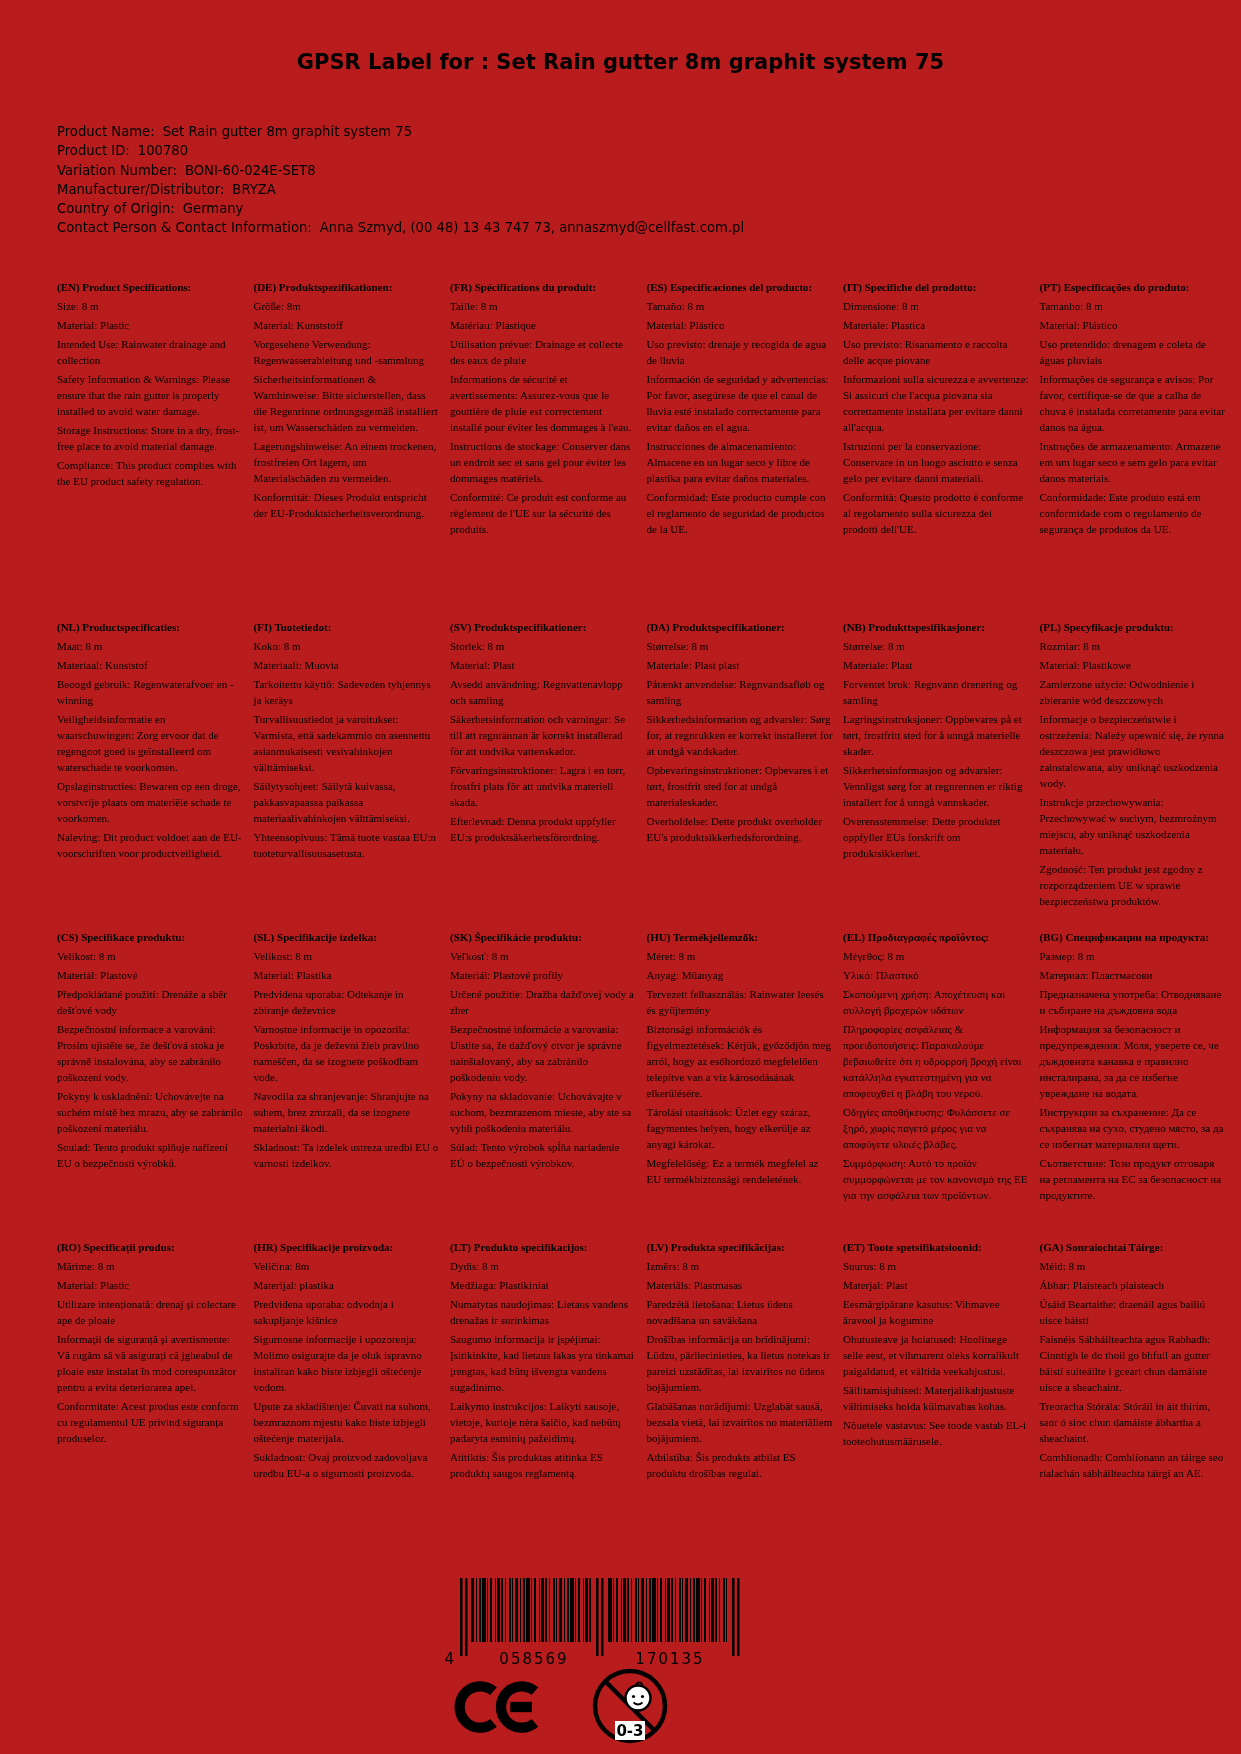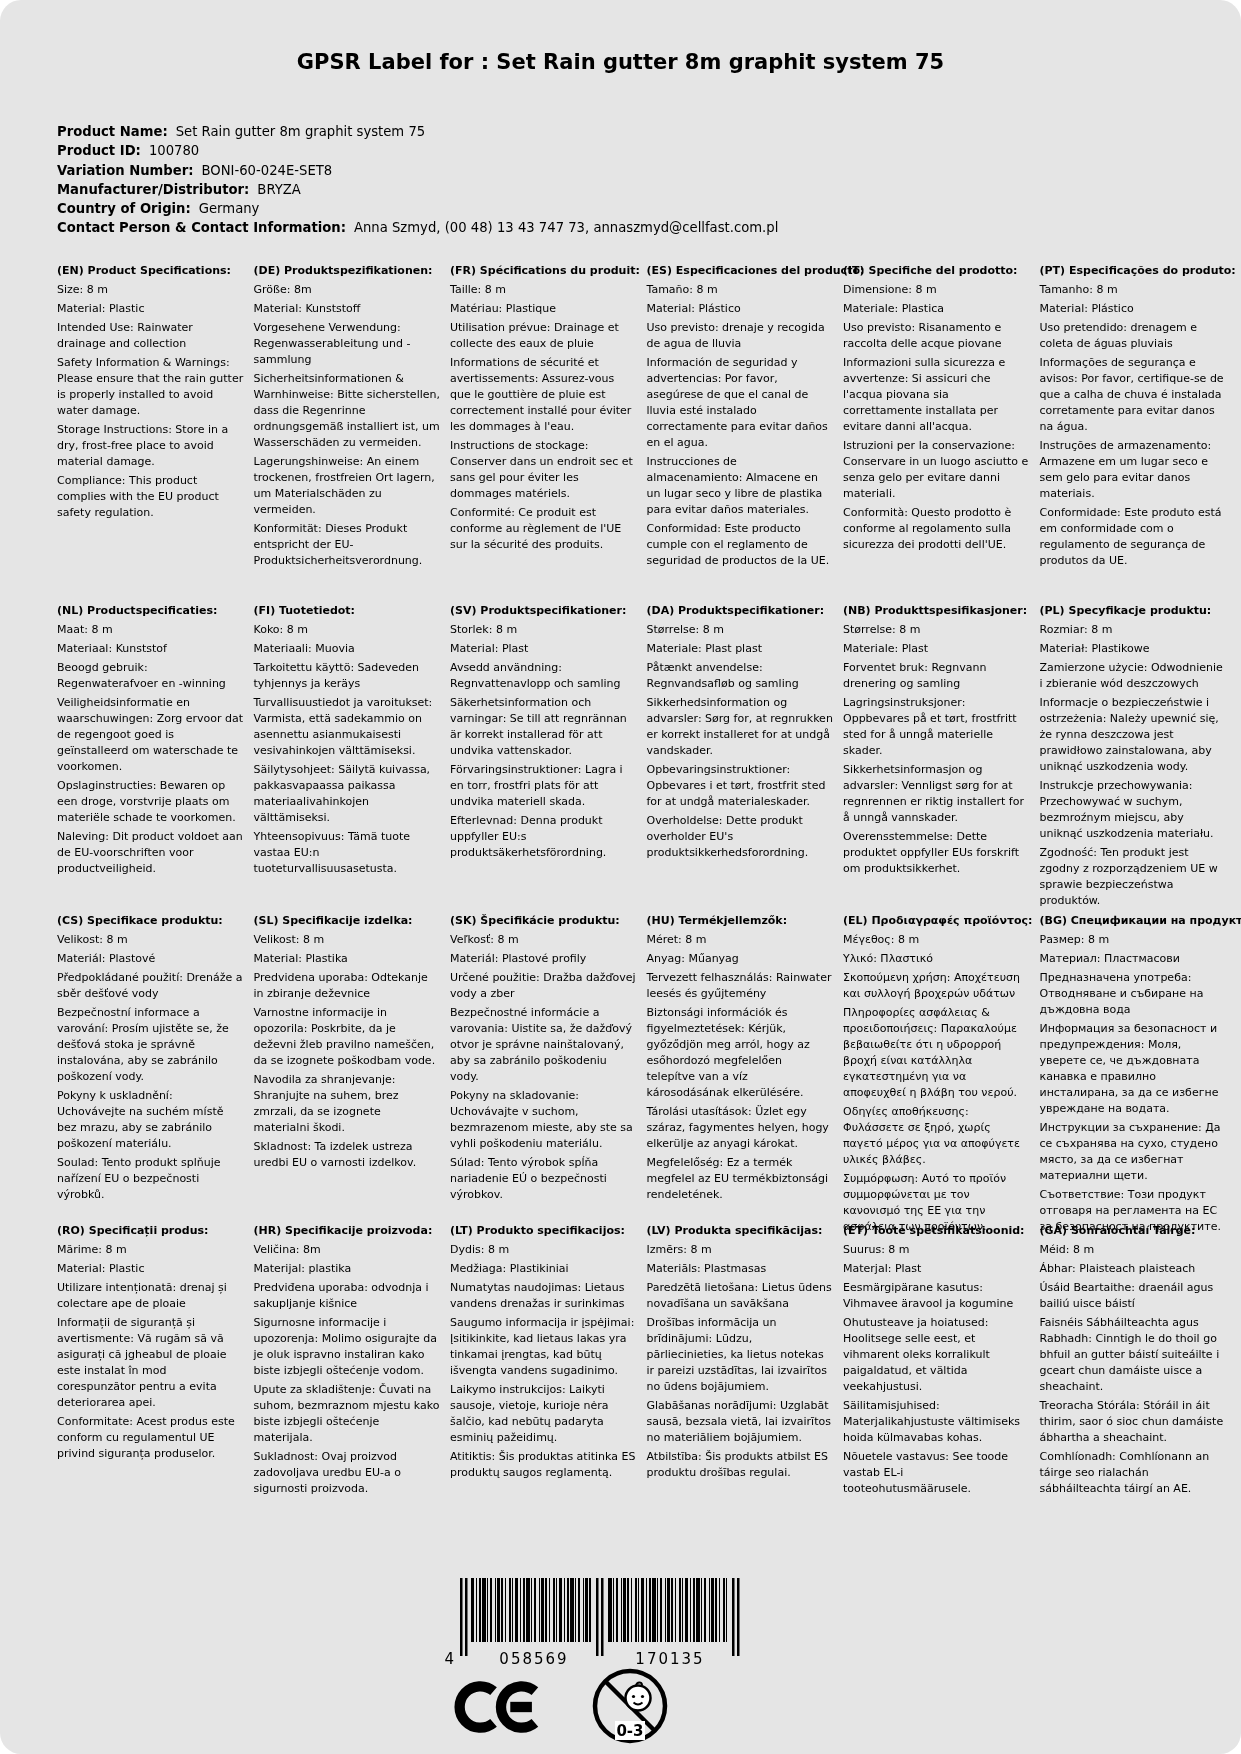--- a/index.html
+++ b/index.html
@@ -1,23 +1,23 @@
 <!DOCTYPE html>
 <html><head>
 <meta charset="utf-8">
 <style>
   html,body{margin:0;padding:0;background:#fff;}
   body{width:1241px;height:1754px;position:relative;font-family:"DejaVu Sans",sans-serif;color:#000;}
-  .page{position:absolute;inset:0;background:#e5e5e5;border-radius:21px;}
+  .page{position:absolute;inset:0;background:#b91c1c;}
   .title{position:absolute;top:50px;left:0;width:100%;text-align:center;font-size:21px;font-weight:bold;margin:0;}
   .product-info{position:absolute;left:57px;top:122px;font-size:13.2px;line-height:19.3px;}
   .pi-row{white-space:nowrap;}
-  .pi-label{font-weight:bold;margin-right:8px;}
-  .lang-grid{position:absolute;left:57px;top:254px;width:1180px;display:grid;
-             grid-template-columns:repeat(6,196.5px);grid-template-rows:340px 310px 310px auto;}
+  .pi-label{font-weight:normal;margin-right:8px;}
+  .lang-grid{position:absolute;left:57px;top:270px;width:1180px;display:grid;
+             grid-template-columns:repeat(6,196.5px);grid-template-rows:340px 310px 310px auto;font-family:Liberation Serif, serif;}
   .lang-block{padding:9px 10px 0 0;font-size:11px;line-height:16px;}
   .lang-heading{font-weight:bold;white-space:nowrap;margin:0 0 1px 0;}
   .lang-line{margin:3px 0 0 0;overflow-wrap:break-word;}
   .barcode-area{position:absolute;left:0;top:0;}
   #barcode-svg{position:absolute;left:460px;top:1578px;}
   .bc-num{position:absolute;top:1650px;font-size:15px;letter-spacing:2px;text-align:center;}
   .bc-lead{left:432px;width:22px;text-align:right;letter-spacing:0;}
   .bc-left{left:472px;width:124px;}
   .bc-right{left:608px;width:124px;}
   .ce-wrap{position:absolute;left:452px;top:1678px;width:94px;height:58px;}

